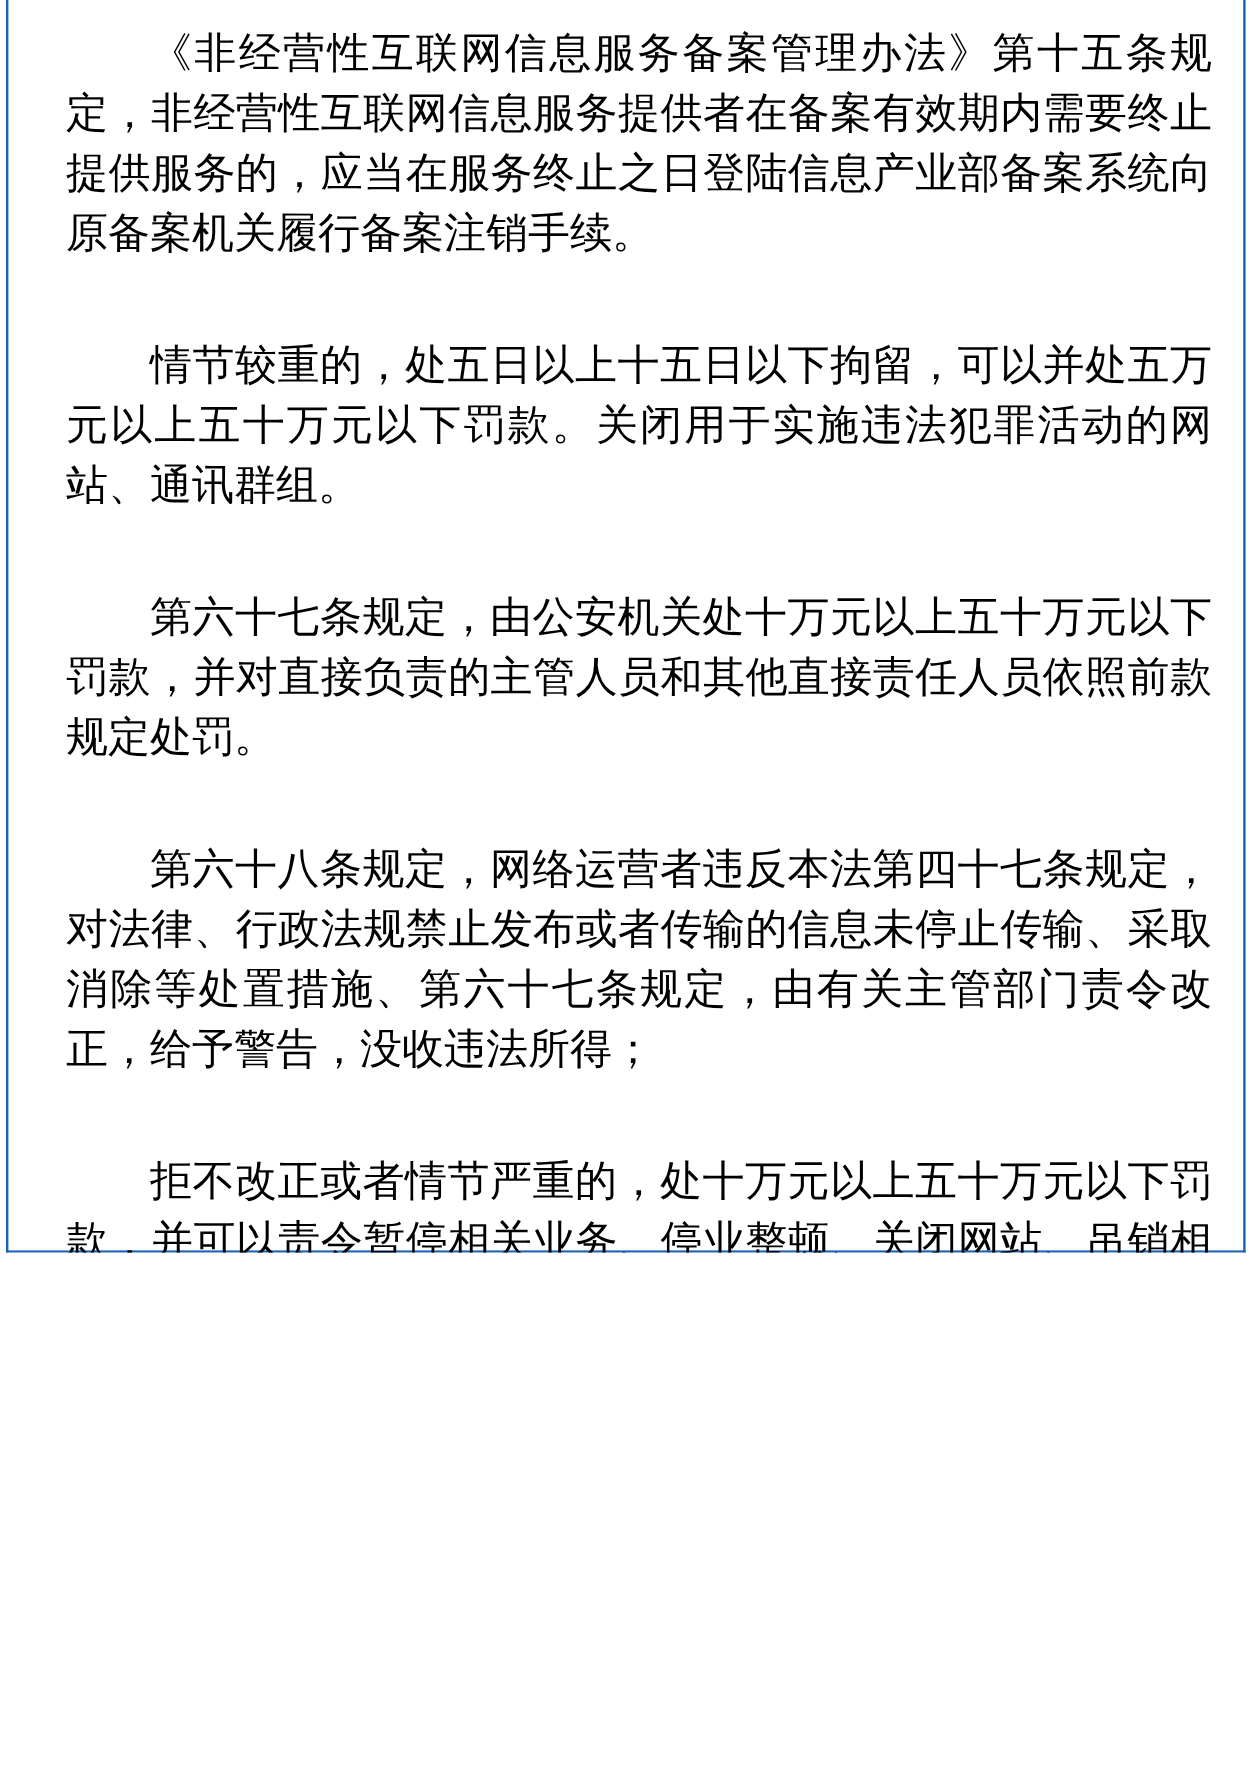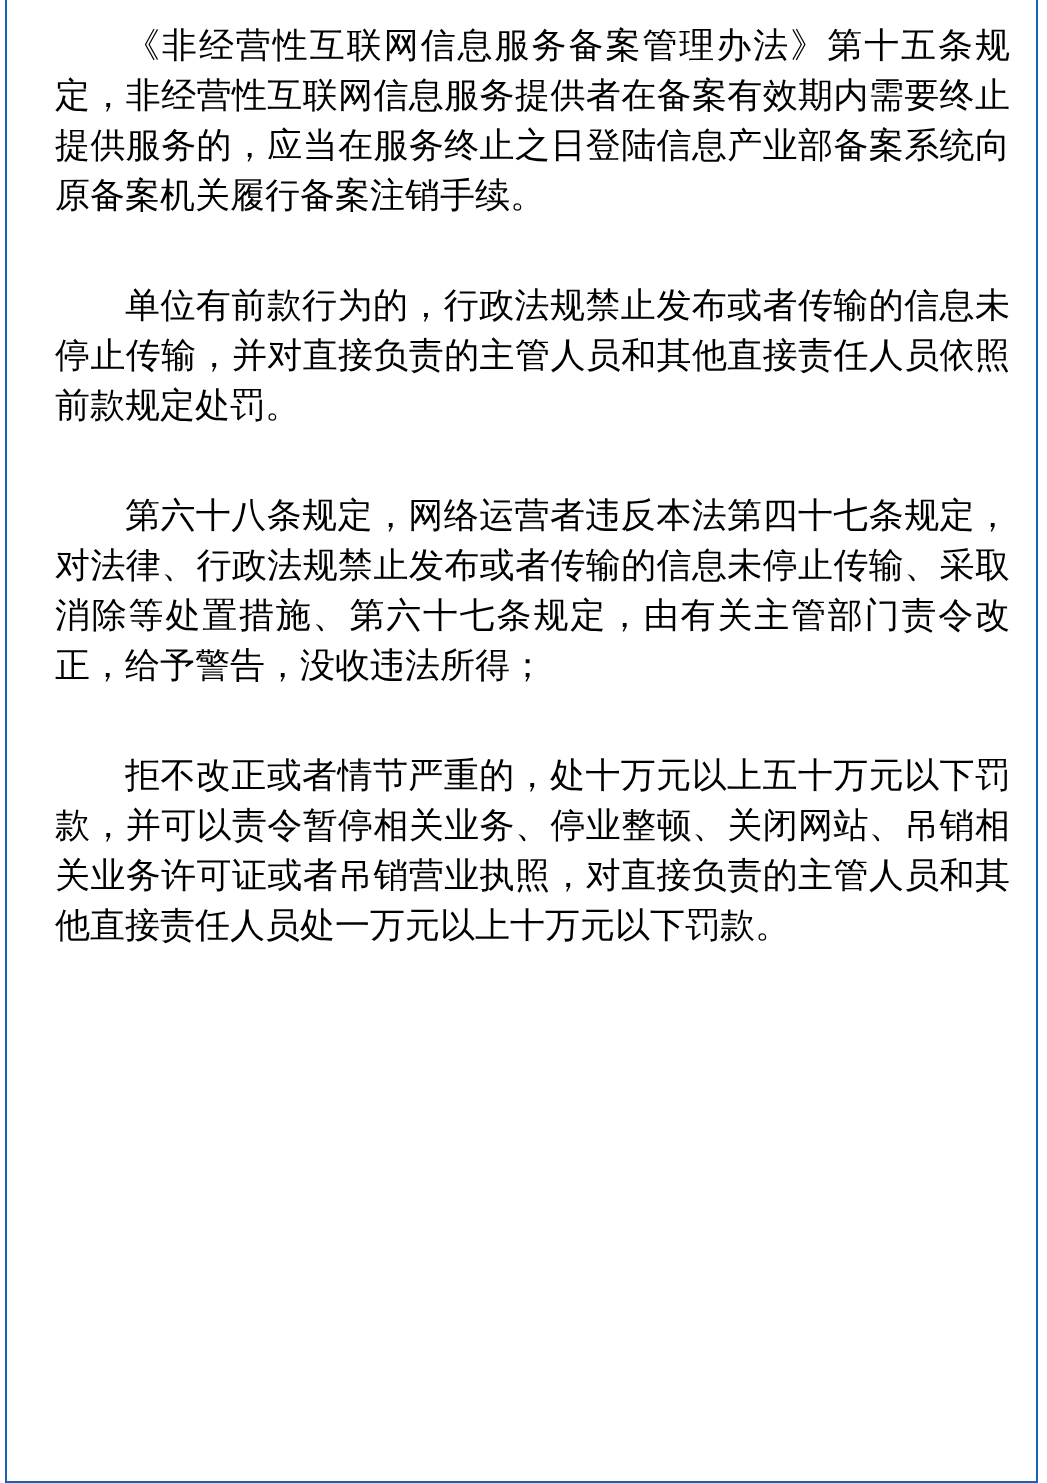--- a/index.html
+++ b/index.html
@@ -3,21 +3,21 @@
 <meta charset="utf-8">
 <style>
   html, body {
     margin: 0;
     padding: 0;
     background: #ffffff;
   }
   .page {
     position: relative;
     width: 1047px;
-    height: 1483px;
+    height: 1044px;
     background: #ffffff;
     overflow: hidden;
     font-family: "Liberation Sans", "DejaVu Sans", sans-serif;
   }
   .edge-line {
     position: absolute;
     background: #1a62b5;
   }
   .edge-line.left {
     left: 5px; top: 0; bottom: 0; width: 2px;
@@ -51,17 +51,18 @@
 </head>
 <body>
 
 <div class="page">
   <div class="edge-line left"></div>
   <div class="edge-line right"></div>
   <div class="edge-line bottom"></div>
 
   <div class="content">
     <p>《非经营性互联网信息服务备案管理办法》第十五条规定，非经营性互联网信息服务提供者在备案有效期内需要终止提供服务的，应当在服务终止之日登陆信息产业部备案系统向原备案机关履行备案注销手续。</p>
-    <p>单位有前款行为的，行政法规禁止发布或者传输的信息未停止传输，并对直接负责的主管人员和其他直接责任人员依照前款规定处罚。</p>
+    <p>情节较重的，处五日以上十五日以下拘留，可以并处五万元以上五十万元以下罚款。关闭用于实施违法犯罪活动的网站、通讯群组。</p>
+    <p>第六十七条规定，由公安机关处十万元以上五十万元以下罚款，并对直接负责的主管人员和其他直接责任人员依照前款规定处罚。</p>
     <p>第六十八条规定，网络运营者违反本法第四十七条规定，对法律、行政法规禁止发布或者传输的信息未停止传输、采取消除等处置措施、第六十七条规定，由有关主管部门责令改正，给予警告，没收违法所得；</p>
     <p>拒不改正或者情节严重的，处十万元以上五十万元以下罚款，并可以责令暂停相关业务、停业整顿、关闭网站、吊销相关业务许可证或者吊销营业执照，对直接负责的主管人员和其他直接责任人员处一万元以上十万元以下罚款。</p>
   </div>
 </div>
 
 </body></html>

